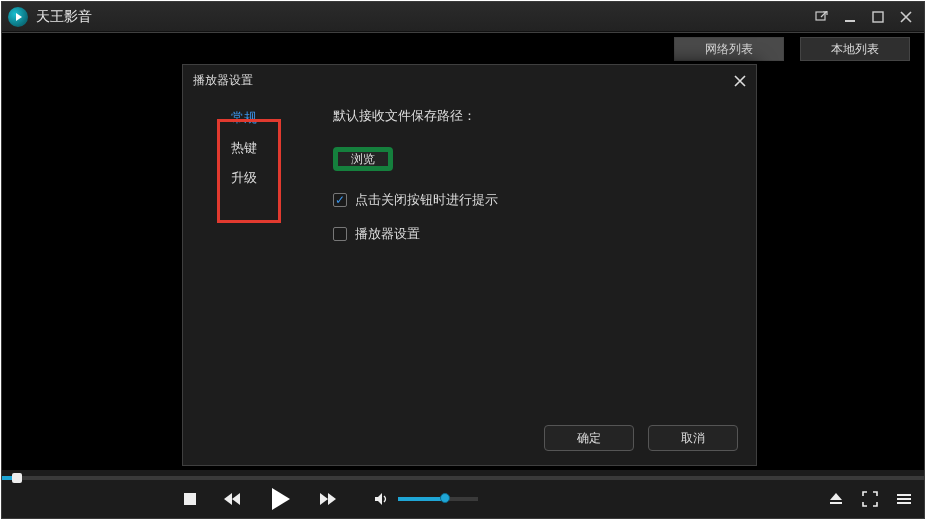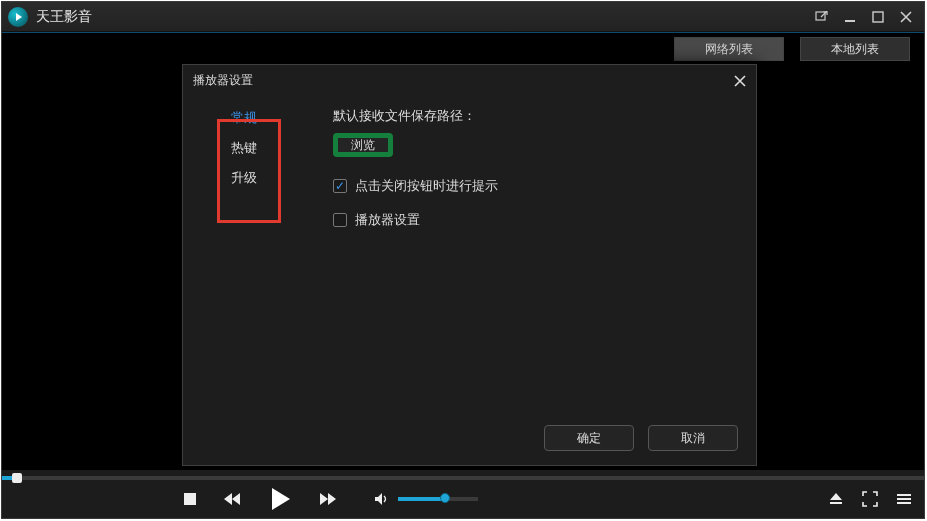--- a/index.html
+++ b/index.html
@@ -10,21 +10,21 @@
     font-family: "Microsoft YaHei", Arial, sans-serif;
     font-size: 12px;
     color: #ccc;
     position: relative;
     overflow: hidden;
   }
   .app {
     position: absolute;
     left: 1px; top: 1px;
     width: 924px; height: 518px;
-    background: #0c4a6e;
+    background: #404040;
     border: 1px solid #3a3a3a;
   }
   
   .titlebar {
     height: 30px;
     background: linear-gradient(#2b2b2b,#222);
     display: flex;
     align-items: center;
     padding: 0 6px;
     border-bottom: 1px solid #111;
@@ -169,21 +169,21 @@
     display: flex; align-items: center; justify-content: center;
     color: #ddd; cursor: pointer;
     font-size: 13px;
   }
   .side-item.active { color: #3b93e8; }
 
   .content {
     position: absolute;
     left: 150px; right: 18px; top: 12px;
   }
-  .field-label { color: #ddd; font-size: 13px; margin-bottom: 8px; }
+  .field-label { color: #ddd; font-size: 13px; margin-bottom: 22px; }
   .row { display: flex; align-items: center; gap: 12px; margin-bottom: 20px; }
   .textbox {
     width: 300px; height: 24px;
     background: #1a1a1a;
     border: 1px solid #555;
     border-radius: 3px;
     color: #6f6f6f;
     padding: 0 8px;
     font-family: Consolas, monospace;
     font-size: 12px;

